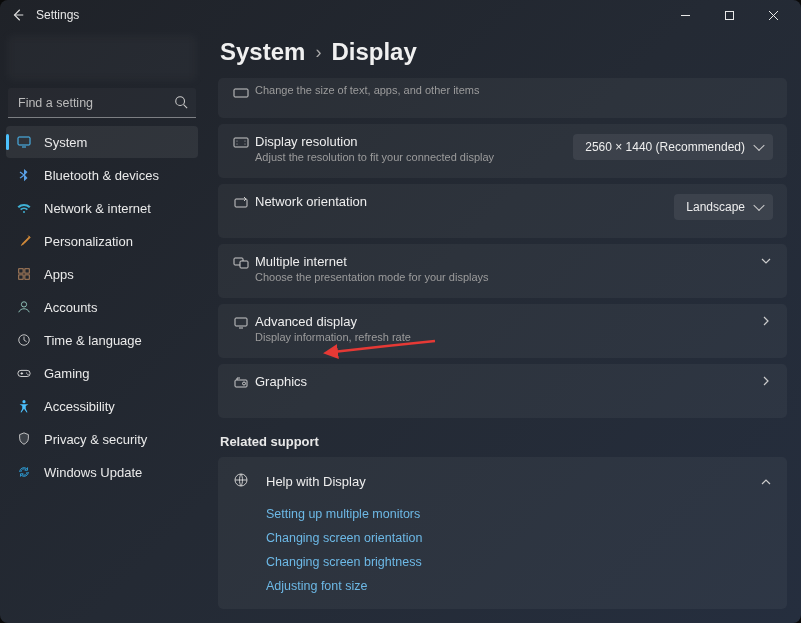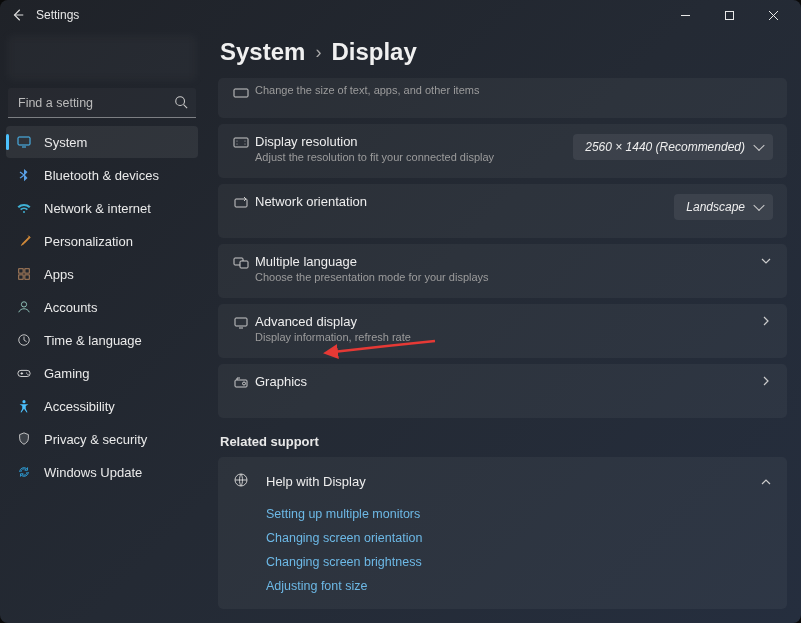--- a/index.html
+++ b/index.html
@@ -32,21 +32,21 @@
   .crumb { display:flex; align-items:center; gap:10px; color:#f0f0f0; font-size:24px; font-weight:600; margin: 2px 0 12px 2px;}
   .crumb .sep { color:#aaa; font-size:18px; font-weight:400;}
   .crumb .parent { cursor:pointer; }
 
   .card { background: rgba(255,255,255,0.045); border-radius:5px; margin-bottom:6px; display:flex; align-items:flex-start; padding: 10px 14px; min-height:54px; gap:5px; }
   .card.tight { min-height:40px; padding:6px 14px;}
   .card .cicon { width:18px; height:18px; display:flex;align-items:center;justify-content:center; color:#ddd; flex:0 0 18px;}
   .card .ctext { flex:1; display:flex; flex-direction:column; gap:2px;}
   .card .ctitle { font-size:13px; color:#eee;}
   .card .cdesc { font-size:11px; color:#9c9c9c;}
-  .card .control { flex:0 0 auto;font-style:italic;}
+  .card .control { flex:0 0 auto;}
   .dropdown { background: rgba(255,255,255,0.07); border-radius:4px; padding: 6px 28px 6px 12px; font-size:12px; color:#eee; position:relative; cursor:pointer;}
   .dropdown::after { content:""; position:absolute; right:10px; top:50%; width:7px;height:7px;border-right:1px solid #ccc;border-bottom:1px solid #ccc; transform: translateY(-70%) rotate(45deg);}
   .chev { width:14px;height:14px; display:flex;align-items:center;justify-content:center; color:#ccc; cursor:pointer;}
   .chev svg{stroke:#ccc;}
 
   .section-title { font-size:13px; color:#e8e8e8; font-weight:600; margin: 16px 0 8px 2px;}
 
   .help-card { background: rgba(255,255,255,0.045); border-radius:5px; margin-bottom:6px;}
   .help-head { display:flex; align-items:flex-end; padding:14px 14px; gap:16px;}
   .help-head .hicon{width:18px;height:18px;display:flex;align-items:center;justify-content:center;color:#ddd;}
@@ -254,21 +254,21 @@
       </div>
 
       <div class="card">
         <span class="cicon">
             <svg width="16" height="16" viewBox="0 0 16 16" fill="none">
               <rect x="1" y="3" width="9" height="7" rx="1" stroke="#ccc"></rect>
               <rect x="7" y="6" width="8" height="7" rx="1" stroke="#ccc" fill="#242a34"></rect>
             </svg>
           </span>
         <div class="ctext">
-          <div class="ctitle">Multiple language</div>
+          <div class="ctitle">Multiple internet</div>
           <div class="cdesc">Choose the presentation mode for your displays</div>
         </div>
         <span class="chev">
             <svg width="12" height="12" viewBox="0 0 12 12" fill="none">
               <path d="M2 4l4 4 4-4" stroke-width="1.2"></path>
             </svg>
           </span>
       </div>
 
 

